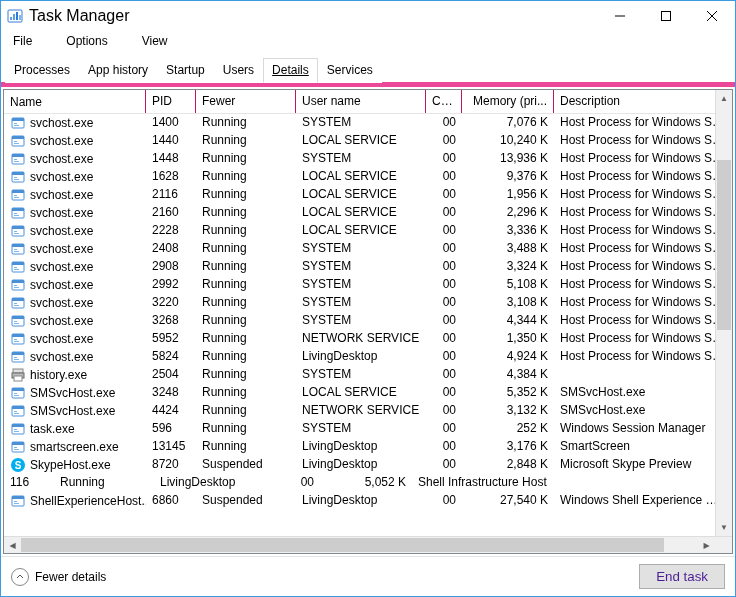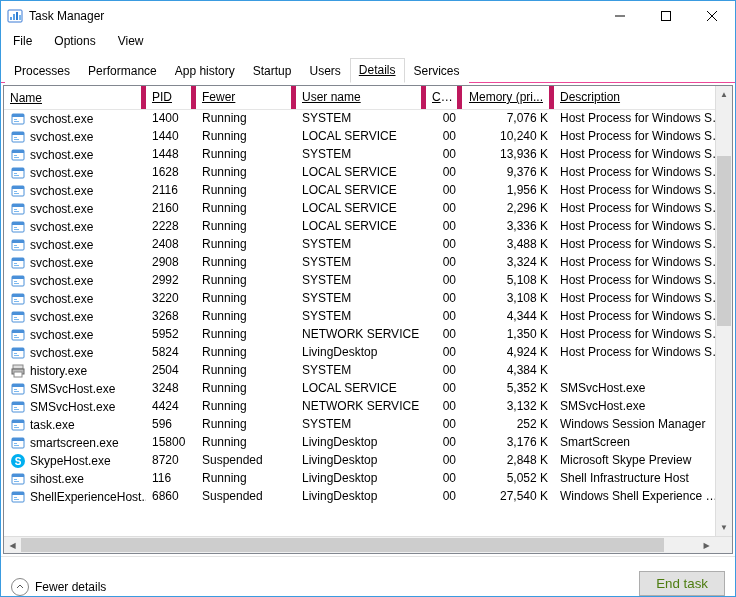--- a/index.html
+++ b/index.html
@@ -21,45 +21,44 @@
     display: flex;
     align-items: center;
     padding-left: 6px;
     background: #fff;
   }
   .titlebar .app-icon {
     width: 16px; height: 16px;
     margin-right: 6px;
     display: flex; align-items: center; justify-content: center;
   }
-  .titlebar .title { font-size: 12px; }
+  .titlebar .title { font-size: 16px; }
   .title-controls { margin-left: auto; display: flex; }
   .title-controls .btn {
     width: 46px; height: 30px;
     display: flex; align-items: center; justify-content: center;
     cursor: default;
   }
   
   .menubar {
     height: 20px;
     display: flex;
     align-items: center;
     padding: 0 4px;
-    gap: 6px;
+    gap: 18px;
   }
   .menubar .menu-item {
     padding: 2px 8px;
     cursor: default;
   }
   
   .tabbar {
     display: flex;
-    align-items: flex-end;
     padding: 6px 20px 0 4px;
-    border-bottom: 1px solid #ec4899;
+    border-bottom: 5px solid #ec4899;
   }
   .tabbar .tab {
     padding: 4px 8px 5px 8px;
     border: 1px solid transparent;
     border-bottom: none;
     cursor: default;
     position: relative;
     bottom: -1px;
     background: #fff;
   }
@@ -85,27 +84,26 @@
     flex-direction: column;
   }
   .header-row {
     display: flex;
     height: 24px;
     border-bottom: 1px solid #e5e5e5;
     background: #fff;
     flex-shrink: 0;
   }
   .header-row .cell {
-    border-right: 5px solid #be185d;
+    border-right: 1px solid #be185d;
     padding: 4px 6px;
     overflow: hidden;
     white-space: nowrap;
     text-overflow: ellipsis;
     cursor: default;
-    text-decoration: underline;
   }
   .rows {
     flex: 1;
     overflow: hidden;
   }
   .row {
     display: flex;
     height: 18px;
   }
   .row .cell {
@@ -165,41 +163,41 @@
   .hscroll .track { flex: 1; position: relative; height: 100%; }
   .hscroll .thumb {
     position: absolute; top:1px; bottom:1px; left:0; width: 95%;
     background: #cdcdcd;
   }
   .hscroll .corner { width: 17px; height: 17px; background: #f0f0f0; }
   
   .footer {
     height: 40px;
     display: flex;
-    align-items: flex-end;
+    align-items: center;
     padding: 0 10px;
     border-top: 1px solid #e5e5e5;
   }
   .fewer {
     display: flex; align-items: center; gap: 6px;
     cursor: default;
   }
   .fewer .circ {
     width: 18px; height: 18px;
     border: 1px solid #888;
     border-radius: 50%;
     display: flex; align-items: center; justify-content: center;
     font-size: 9px; color: #555;
   }
   .end-task {
     margin-left: auto;
     padding: 4px 16px;
     background: #e1e1e1;
     border: 1px solid #adadad;
-    color: #4d7c0f;
+    color: #4c1d95;
     cursor: default;
   }
 </style>
 </head>
 <body>
 
 <div class="titlebar">
   <span class="app-icon">
     <svg width="16" height="16" viewBox="0 0 16 16">
       <rect x="1" y="2" width="14" height="12" rx="1" fill="#fff" stroke="#3a7bd5"></rect>
@@ -231,21 +229,20 @@
 </div>
 
 <div class="menubar" id="menubar">
     <div class="menu-item">File</div>
     <div class="menu-item">Options</div>
     <div class="menu-item">View</div>
   </div>
 
 <div class="tabbar" id="tabbar">
     <div class="tab">Processes</div>
-    <div class="tab">Performance</div>
     <div class="tab">App history</div>
     <div class="tab">Startup</div>
     <div class="tab">Users</div>
     <div class="tab active">Details</div>
     <div class="tab">Services</div>
   </div>
 
 <div class="table-wrap">
   <div class="grid">
     <div class="header-row">
@@ -603,21 +600,21 @@
             <span class="proc-icon">
               <svg width="16" height="16" viewBox="0 0 16 16">
                 <rect x="2" y="3" width="12" height="10" rx="1" fill="#fff" stroke="#4a90d9"></rect>
                 <rect x="2" y="3" width="12" height="3" fill="#4a90d9"></rect>
                 <rect x="4" y="8" width="3" height="1" fill="#7ab8ef"></rect>
                 <rect x="4" y="10" width="5" height="1" fill="#7ab8ef"></rect>
               </svg>
             </span>
             <span>smartscreen.exe</span>
           </div>
-          <div class="cell col-pid">15800</div>
+          <div class="cell col-pid">13145</div>
           <div class="cell col-status">Running</div>
           <div class="cell col-user">LivingDesktop</div>
           <div class="cell col-cpu">00</div>
           <div class="cell col-mem">3,176 K</div>
           <div class="cell col-desc">SmartScreen</div>
         </div>
         <div class="row">
           <div class="cell col-name">
             <span class="proc-icon">
               <svg width="16" height="16" viewBox="0 0 16 16">
@@ -628,31 +625,20 @@
             <span>SkypeHost.exe</span>
           </div>
           <div class="cell col-pid">8720</div>
           <div class="cell col-status">Suspended</div>
           <div class="cell col-user">LivingDesktop</div>
           <div class="cell col-cpu">00</div>
           <div class="cell col-mem">2,848 K</div>
           <div class="cell col-desc">Microsoft Skype Preview</div>
         </div>
         <div class="row">
-          <div class="cell col-name">
-            <span class="proc-icon">
-              <svg width="16" height="16" viewBox="0 0 16 16">
-                <rect x="2" y="3" width="12" height="10" rx="1" fill="#fff" stroke="#4a90d9"></rect>
-                <rect x="2" y="3" width="12" height="3" fill="#4a90d9"></rect>
-                <rect x="4" y="8" width="3" height="1" fill="#7ab8ef"></rect>
-                <rect x="4" y="10" width="5" height="1" fill="#7ab8ef"></rect>
-              </svg>
-            </span>
-            <span>sihost.exe</span>
-          </div>
           <div class="cell col-pid">116</div>
           <div class="cell col-status">Running</div>
           <div class="cell col-user">LivingDesktop</div>
           <div class="cell col-cpu">00</div>
           <div class="cell col-mem">5,052 K</div>
           <div class="cell col-desc">Shell Infrastructure Host</div>
         </div>
         <div class="row">
           <div class="cell col-name">
             <span class="proc-icon">

